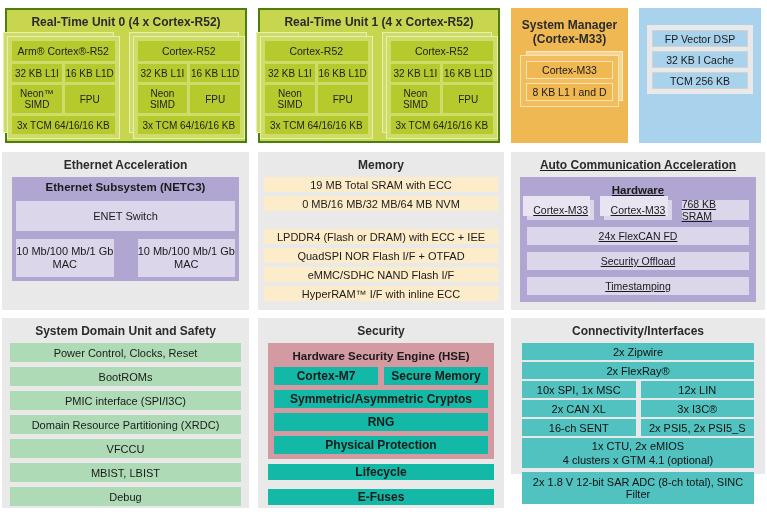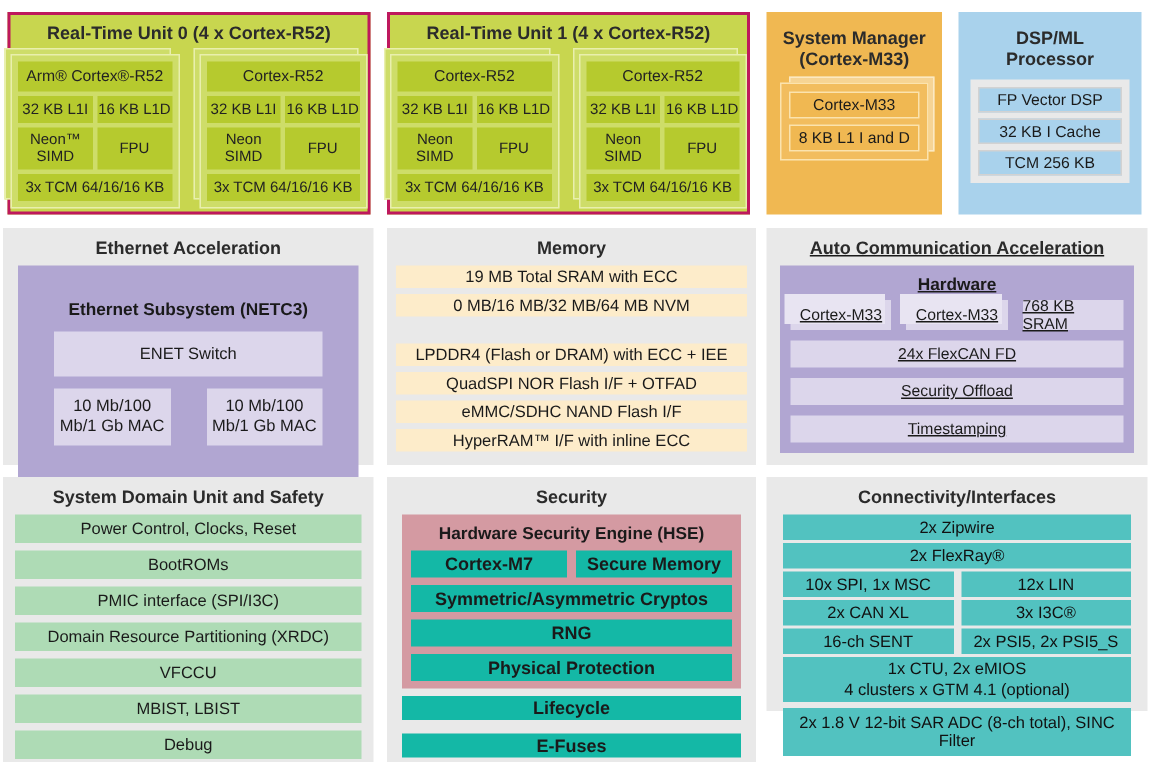--- a/index.html
+++ b/index.html
@@ -2,21 +2,21 @@
 <html><head>
 <meta charset="utf-8">
 <style>
   html,body{margin:0;padding:0;background:#fff;}
   .canvas{position:relative;width:767px;height:512px;background:#fff;
     font-family:"Liberation Sans",sans-serif;color:#1a1a1a;overflow:hidden;}
   .abs{position:absolute;box-sizing:border-box;}
   .ptitle{font-weight:bold;font-size:12px;line-height:14px;text-align:center;color:#2b2b2b;}
 
   
-  .green-box{top:8px;height:135px;background:#c8d64f;border:2px solid #be185d;z-index:0;padding-top:5px;}
+  .green-box{top:8px;height:135px;background:#c8d64f;border:2px solid #4d7c0f;z-index:0;padding-top:5px;}
   #rtu0{left:5px;width:242px;}
   #rtu1{left:258px;width:242px;}
   .clusters{display:flex;justify-content:center;gap:13px;margin-top:7px;}
   .cluster{position:relative;width:124px;background:#cedd69;border:1px solid #e9efad;padding:4px;box-sizing:border-box;}
   .cluster::before{content:"";position:absolute;left:-5px;top:-5px;width:100%;height:100%;
     background:#cedd69;border:1px solid #e9efad;z-index:-1;box-sizing:border-box;}
   .blk{background:#b6ca2e;color:#222;font-size:10px;line-height:11px;display:flex;align-items:center;justify-content:center;text-align:center;box-sizing:border-box;}
   .blk.core{height:20px;font-size:10.5px;margin-bottom:3px;}
   .pair{display:flex;gap:3px;margin-bottom:3px;}
   .pair .blk{flex:1;}
@@ -45,21 +45,21 @@
   .gray .ptitle{margin-bottom:5px;}
   #eth{left:2px;top:152px;width:247px;height:158px;}
   #mem{left:258px;top:152px;width:246px;height:158px;}
   #autocomm{left:511px;top:152px;width:254px;height:158px;text-decoration:underline;}
   #scu{left:2px;top:318px;width:247px;height:190px;}
   #sec{left:258px;top:318px;width:246px;height:190px;}
   #conn{left:511px;top:318px;width:254px;height:156px;}
   .btitle{font-weight:bold;font-size:11.5px;text-align:center;color:#1a1a1a;}
 
   
-  .netc3{margin:0 10px;background:#b1a6d2;padding:24px;box-sizing:border-box;}
+  .netc3{margin:0 10px;background:#b1a6d2;padding:4px;box-sizing:border-box;}
   .netc3 .btitle{margin-bottom:8px;}
   .p-bar{background:#dcd6eb;display:flex;align-items:center;justify-content:center;text-align:center;font-size:11px;box-sizing:border-box;}
   .enet{height:30px;margin-bottom:8px;}
   .macs{display:flex;gap:24px;}
   .mac{flex:1;height:38px;line-height:13px;}
 
   
   .m-list{padding:0 6px;}
   .m-bar{height:15px;background:#fdecca;display:flex;align-items:center;justify-content:center;font-size:11px;margin-bottom:4px;}
   .m-gap{height:14px;}
@@ -163,21 +163,20 @@
 
   <section class="abs" id="sysmgr">
     <div class="ptitle">System Manager (Cortex-M33)</div>
     <div class="o-container">
       <div class="o-bar">Cortex-M33</div>
       <div class="o-bar">8 KB L1 I and D</div>
     </div>
   </section>
 
   <section class="abs" id="dspml">
-    <div class="ptitle">DSP/ML Processor</div>
     <div class="b-container">
       <div class="b-bar">FP Vector DSP</div>
       <div class="b-bar">32 KB I Cache</div>
       <div class="b-bar">TCM 256 KB</div>
     </div>
   </section>
 
   <section class="abs gray" id="eth">
     <div class="ptitle">Ethernet Acceleration</div>
     <div class="netc3">

